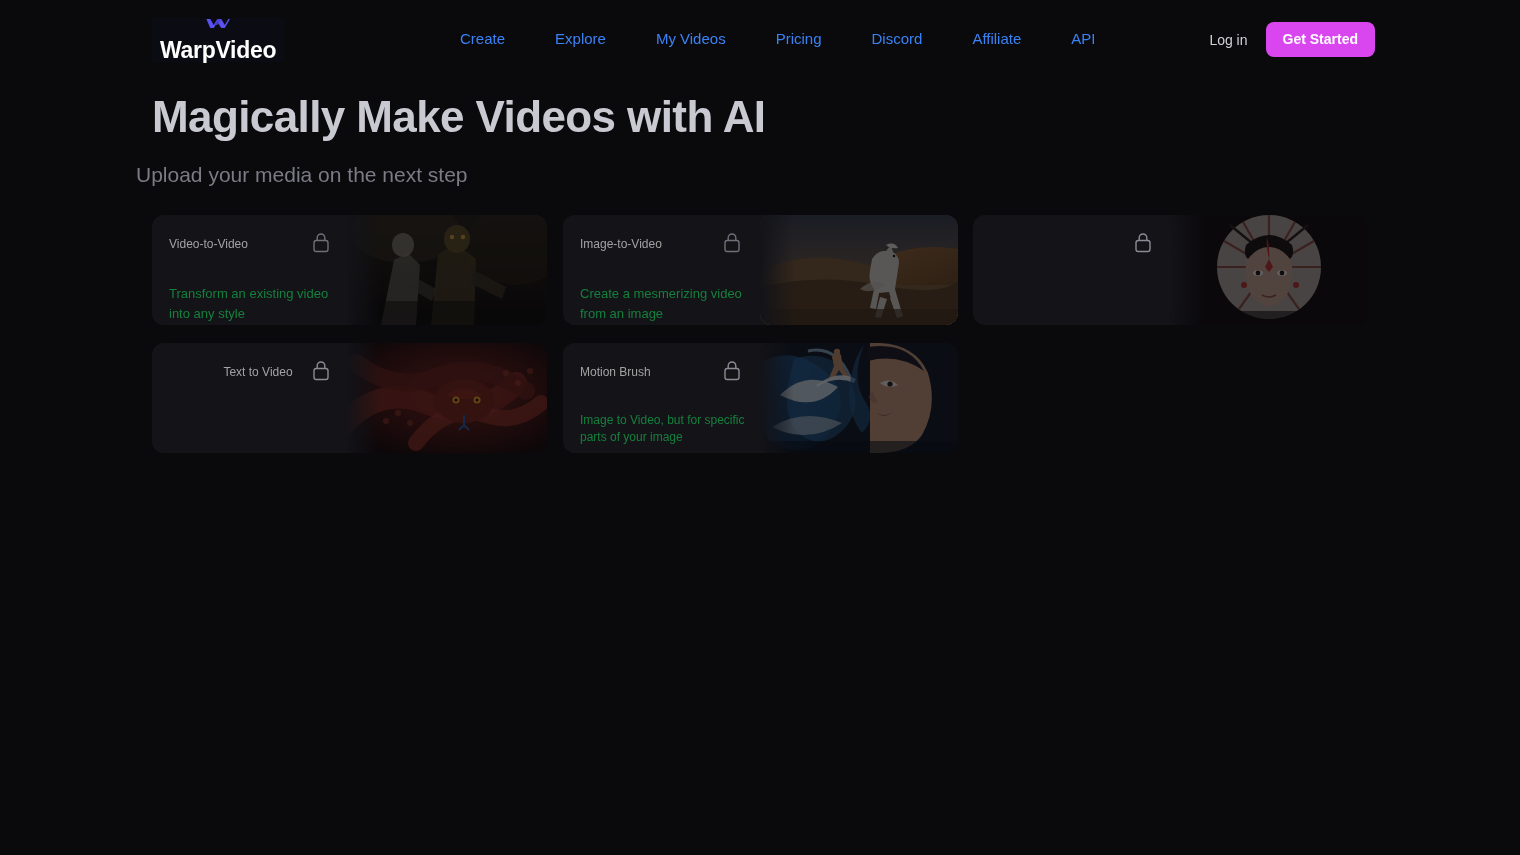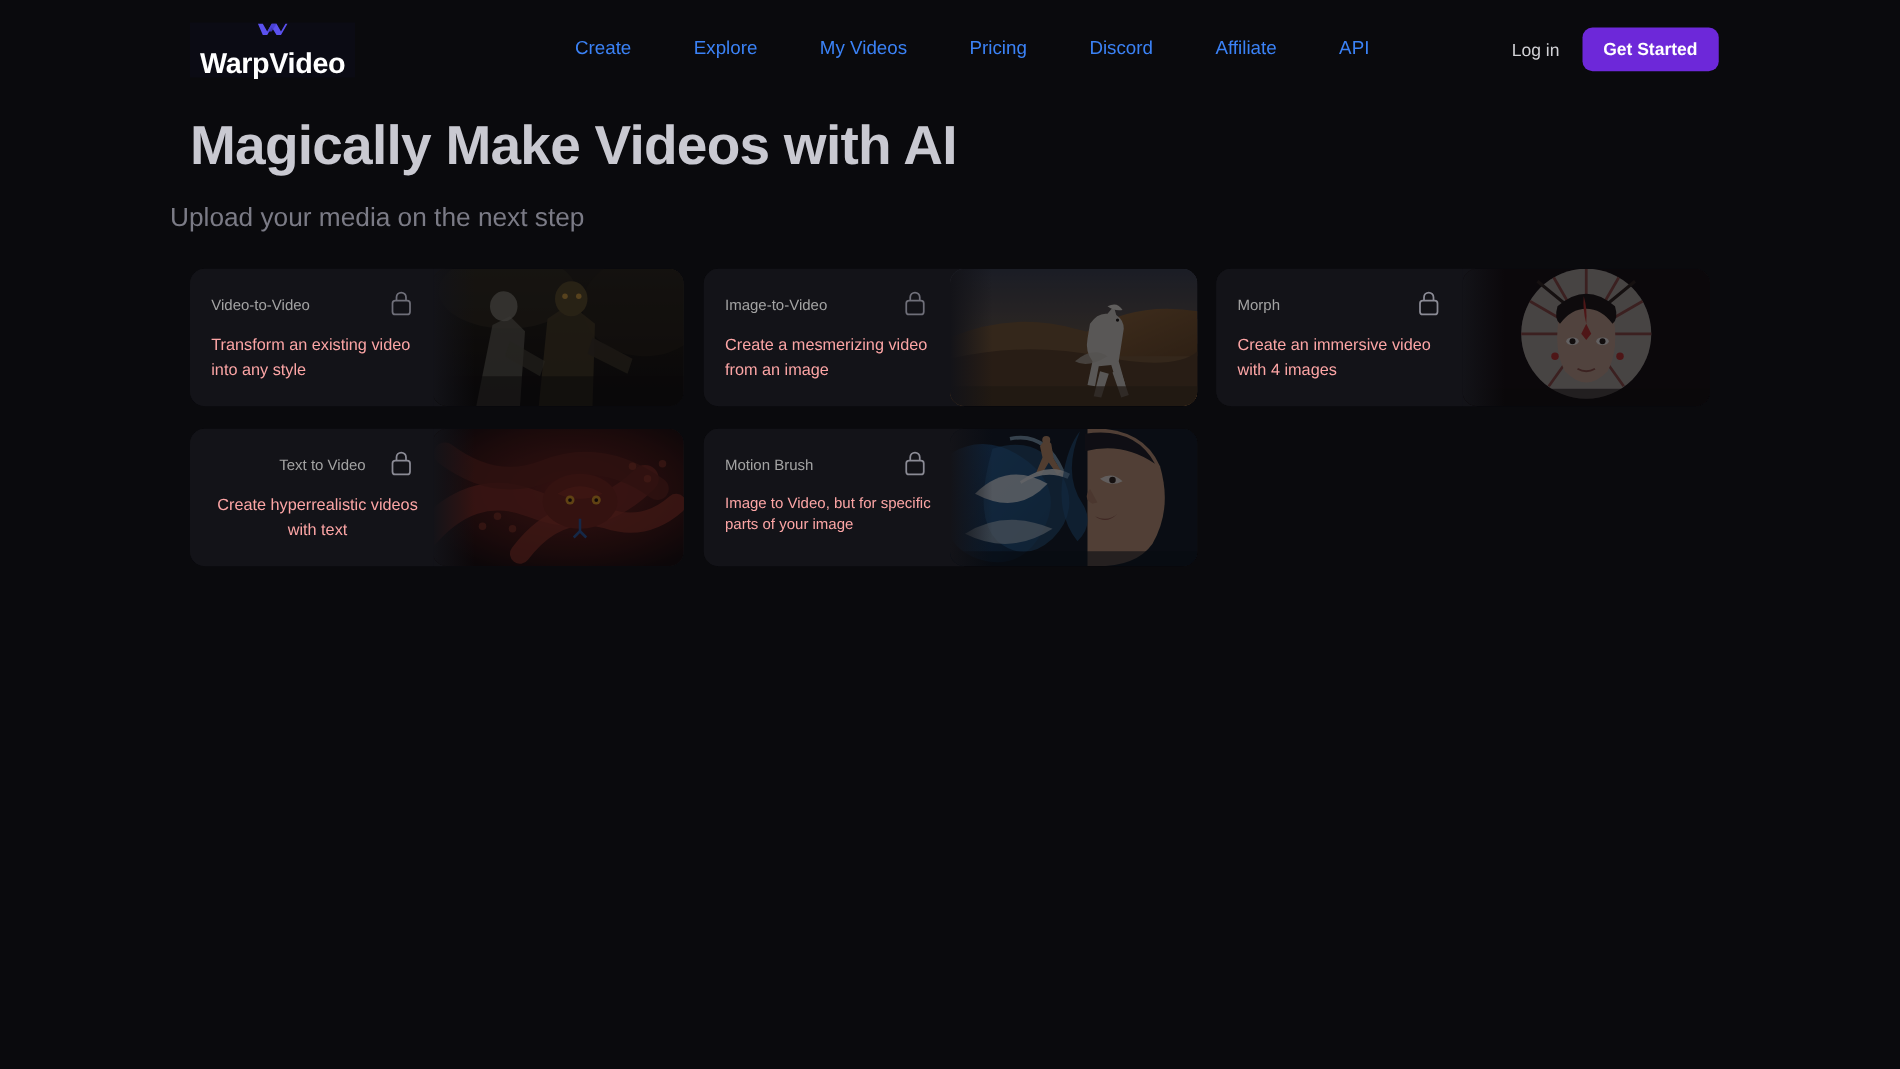--- a/index.html
+++ b/index.html
@@ -38,21 +38,21 @@
     margin-right:50px; white-space:nowrap; cursor:pointer;
   }
   .nav-item:last-child { margin-right:0; }
 
   .auth {
     position:absolute; right:145px; top:22px;
     display:flex; align-items:center; gap:18px;
   }
   .login-link { font-size:14px; color:#d2d2d6; cursor:pointer; }
   .cta-btn {
-    background:#6d28d9; color:#ffffff;
+    background:#d946ef; color:#ffffff;
     font-size:14px; font-weight:bold;
     padding:10px 17px; border:none; border-radius:8px;
     cursor:pointer; line-height:15px;
   }
 
   
   .hero-title {
     position:absolute; left:152px; top:90px;
     font-size:44px; font-weight:bold; color:#c9c9d1;
     letter-spacing:-0.6px; line-height:54px; white-space:nowrap;
@@ -75,21 +75,21 @@
     background:#131318; z-index:2;
     padding:20px 0 0 17px;
   }
   .card-title {
     font-size:12px; color:#a3a3a3; line-height:18px; white-space:nowrap;
   }
   .lock-icon {
     position:absolute; top:17px; width:18px; height:21px;
   }
   .card-desc {
-    margin-top:13px; font-size:13px; color:#fca5a5;
+    margin-top:31px; font-size:13px; color:#15803d;
     line-height:20px; max-width:170px;
   }
   .card-desc.small { font-size:12px; line-height:17px; max-width:175px; }
   .card-thumb {
     position:absolute; top:0; height:110px;
     border-radius:12px; overflow:hidden; z-index:1;
   }
   .card-thumb svg { display:block; width:100%; height:100%; }
   .thumb-dim {
     position:absolute; inset:0;
@@ -229,24 +229,20 @@
     <div class="thumb-dim"></div>
     <div class="thumb-fade-left"></div>
   </div>
 </div>
 <svg class="lock-abs lock-icon" style="left:723px; top:232px;" viewBox="0 0 18 21">
   <rect x="2" y="8.5" width="14" height="11" rx="2.2" fill="none" stroke="#6f6f79" stroke-width="1.4"></rect>
   <path d="M5.2 8.5 V5.8 a3.8 3.8 0 0 1 7.6 0 V8.5" fill="none" stroke="#6f6f79" stroke-width="1.4"></path>
 </svg>
 
 <div class="card" id="card-morph">
-  <div class="card-text">
-    <div class="card-title">Morph</div>
-    <div class="card-desc">Create an immersive video with 4 images</div>
-  </div>
   <div class="card-thumb">
     <svg viewBox="0 0 198 110" preserveAspectRatio="xMidYMid slice">
       <rect width="198" height="110" fill="#120a0b"></rect>
       <g transform="translate(99,52)">
         <circle r="52" fill="#d9d3cd"></circle>
         <g stroke="#a8413c" stroke-width="2.2" opacity="0.85">
           <line x1="0" y1="0" x2="0" y2="-52"></line>
           <line x1="0" y1="0" x2="26" y2="-45"></line>
           <line x1="0" y1="0" x2="45" y2="-26"></line>
           <line x1="0" y1="0" x2="52" y2="0"></line>
@@ -277,21 +273,20 @@
   </div>
 </div>
 <svg class="lock-abs lock-icon" style="left:1134px; top:232px;" viewBox="0 0 18 21">
   <rect x="2" y="8.5" width="14" height="11" rx="2.2" fill="none" stroke="#8b8b95" stroke-width="1.4"></rect>
   <path d="M5.2 8.5 V5.8 a3.8 3.8 0 0 1 7.6 0 V8.5" fill="none" stroke="#8b8b95" stroke-width="1.4"></path>
 </svg>
 
 <div class="card" id="card-t2v">
   <div class="card-text">
     <div class="card-title">Text to Video</div>
-    <div class="card-desc">Create hyperrealistic videos with text</div>
   </div>
   <div class="card-thumb">
     <svg viewBox="0 0 201 110" preserveAspectRatio="xMidYMid slice">
       <defs>
         <radialGradient id="snakeGlow" cx="55%" cy="45%" r="65%">
           <stop offset="0%" stop-color="#7d2019"></stop>
             <stop offset="70%" stop-color="#3a0f0c"></stop>
             <stop offset="100%" stop-color="#140606"></stop>
         </radialGradient>
       </defs>

